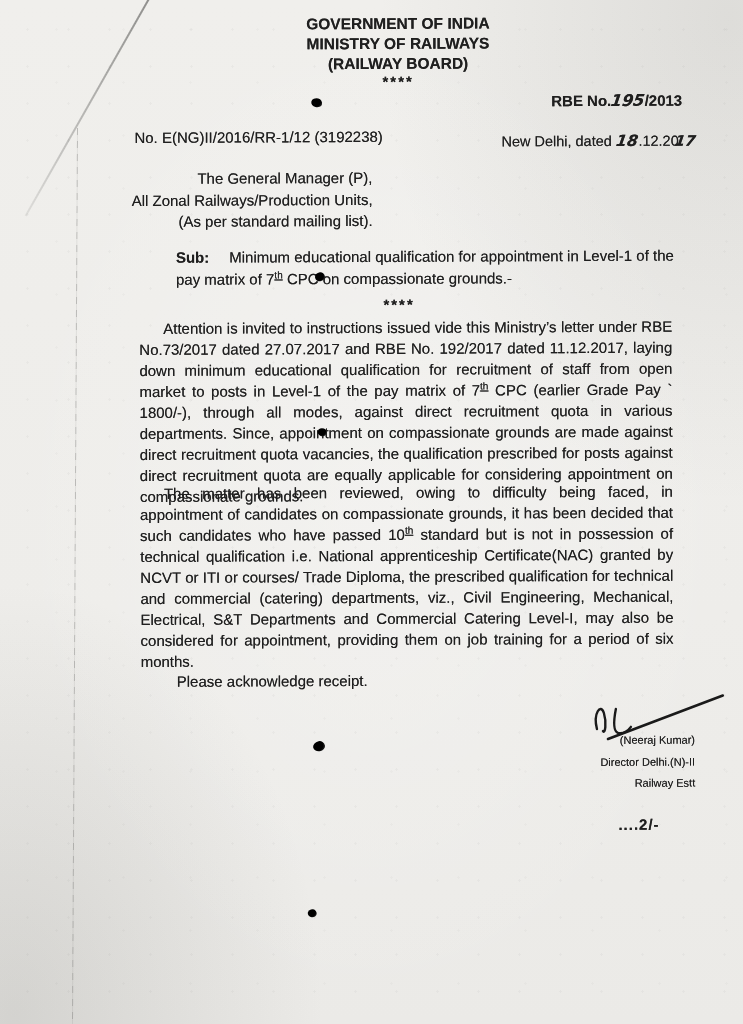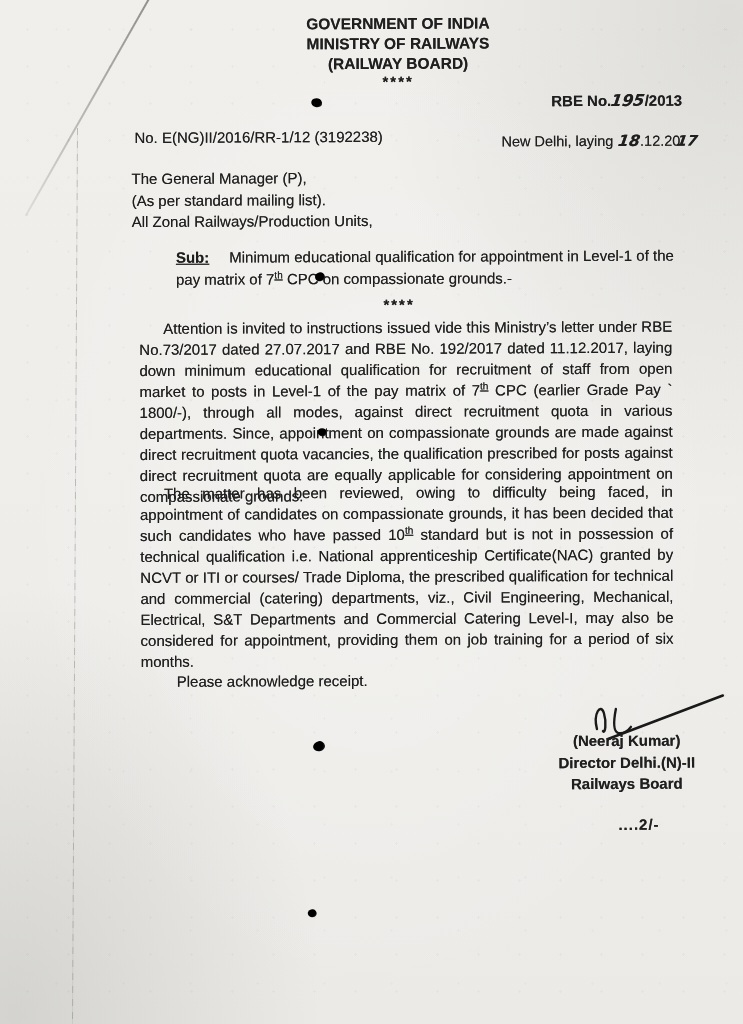--- a/index.html
+++ b/index.html
@@ -23,29 +23,29 @@
   .txt{text-shadow:0 0 .5px rgba(25,25,25,.75);}
   .abs{position:absolute;}
   .b{font-weight:bold;}
   .sup{vertical-align:super;font-size:10px;line-height:0;text-decoration:underline;}
   .hand{font-family:"DejaVu Sans",sans-serif;font-style:italic;font-weight:600;display:inline-block;transform:skewX(-9deg);}
   .header{left:60px;top:14px;width:680px;text-align:center;font-size:15.5px;line-height:20px;font-weight:bold;}
   .hdr-stars{font-size:15px;letter-spacing:2px;line-height:16px;}
   .rbe{left:553px;top:92px;font-size:15px;font-weight:bold;}
   .fileno{left:136px;top:128px;font-size:15px;}
   .placedate{left:503px;top:133px;font-size:14.5px;}
-  .addressee{left:133px;top:167px;font-size:15px;line-height:21.5px;}
+  .addressee{left:133px;top:167px;font-size:15px;line-height:21.5px;text-align:right;}
   .subject{left:177px;top:246px;width:498px;font-size:15px;line-height:21.5px;text-align:justify;}
-  .subject .lbl{margin-right:20px;text-decoration:underline;}
+  .subject .lbl{margin-right:20px;}
   .stars-mid{left:60px;top:296px;width:680px;text-align:center;font-weight:bold;letter-spacing:2px;font-size:15px;}
   .para{left:140px;width:533px;font-size:15px;line-height:21px;text-align:justify;text-indent:24px;}
   .p1{top:317px;}
   .p2{top:482px;}
   .closing{left:176px;top:672px;font-size:15px;}
-  .sigblock{right:49px;top:731px;text-align:center;font-size:15px;line-height:21.5px;font-weight:bold;}
+  .sigblock{right:49px;top:731px;text-align:right;font-size:11px;line-height:21.5px;font-weight:normal;}
   .pagemark{left:617px;top:817px;font-size:15px;font-weight:bold;letter-spacing:1px;}
   .blot{position:absolute;background:radial-gradient(circle at 40% 40%,#000 55%,#222 75%,rgba(20,20,20,.6) 100%);border-radius:55% 45% 52% 48%/50% 55% 45% 50%;}
   .crease-diag{left:150px;top:-1px;width:250px;height:2px;transform-origin:0 0;transform:rotate(119.6deg);
     background:linear-gradient(90deg,rgba(80,80,78,.6),rgba(110,110,108,.35) 70%,rgba(120,120,118,.15));filter:blur(.3px);}
   .crease-vert{left:77px;top:128px;width:1px;height:900px;transform-origin:top left;transform:rotate(0.32deg);
     background:repeating-linear-gradient(180deg,rgba(100,100,98,.38) 0 7px,rgba(120,120,118,.14) 7px 13px);}
   .sig-svg{left:582px;top:688px;width:145px;height:64px;}
 </style>
 </head>
 <body>
@@ -64,28 +64,28 @@
       <div class="hdr-stars">****</div>
     </div>
 
     <div class="abs rbe txt">
       <span>RBE No.</span><span class="hand" style="font-size:16px;">195</span><span>/2013</span>
     </div>
 
     <div class="abs fileno txt">No. E(NG)II/2016/RR-1/12 (3192238)</div>
 
     <div class="abs placedate txt">
-      <span>New Delhi, laying</span>
+      <span>New Delhi, dated</span>
       <span class="hand" style="font-size:15.5px;margin-left:1px;">18</span><span>.12.20</span><span class="hand" style="margin-left:-3px;">17</span>
     </div>
 
     <div class="abs addressee txt">
       <div>The General Manager (P),</div>
+      <div>All Zonal Railways/Production Units,</div>
       <div>(As per standard mailing list).</div>
-      <div>All Zonal Railways/Production Units,</div>
     </div>
 
     <div class="abs subject txt">
       <span class="b lbl">Sub:</span><span>Minimum educational qualification for appointment in Level-1 of the pay matrix of 7</span><span class="sup">th</span><span> CPC on compassionate grounds.-</span>
     </div>
 
     <div class="abs stars-mid txt">****</div>
 
     <div class="abs para p1 txt">
       <span>Attention is invited to instructions issued vide this Ministry’s letter under RBE No.73/2017 dated 27.07.2017 and RBE No. 192/2017 dated 11.12.2017, laying down minimum educational qualification for recruitment of staff from open market to posts in Level-1 of the pay matrix of 7</span><span class="sup">th</span><span> CPC (earlier Grade Pay ` 1800/-), through all modes, against direct recruitment quota in various departments. Since, appointment on compassionate grounds are made against direct recruitment quota vacancies, the qualification prescribed for posts against direct recruitment quota are equally applicable for considering appointment on compassionate grounds.</span>
@@ -99,21 +99,21 @@
 
     <svg class="abs sig-svg" viewBox="0 0 145 64">
       <path d="M14,42 C10,26 18,16 21,26 C24,36 22,48 20,44" fill="none" stroke="#1a1a1a" stroke-width="2.4" stroke-linecap="round"></path>
       <path d="M33,22 C31,32 30,44 35,46 C40,47 45,44 48,40" fill="none" stroke="#1a1a1a" stroke-width="2.4" stroke-linecap="round"></path>
       <path d="M25,52 L140,9" fill="none" stroke="#1a1a1a" stroke-width="2.6" stroke-linecap="round"></path>
     </svg>
 
     <div class="abs sigblock txt">
       <div>(Neeraj Kumar)</div>
       <div>Director Delhi.(N)-II</div>
-      <div>Railways Board</div>
+      <div>Railway Estt</div>
     </div>
 
     <div class="abs pagemark txt">....2/-</div>
 
     <div class="blot" style="left:313px;top:98px;width:11px;height:9px;transform:rotate(14deg);"></div>
     <div class="blot" style="left:316px;top:272px;width:10px;height:9px;transform:rotate(-8deg);"></div>
     <div class="blot" style="left:318px;top:428px;width:9px;height:8px;transform:rotate(20deg);"></div>
     <div class="blot" style="left:312px;top:741px;width:12px;height:10px;transform:rotate(-12deg);"></div>
     <div class="blot" style="left:306px;top:909px;width:9px;height:8px;transform:rotate(6deg);"></div>
 

